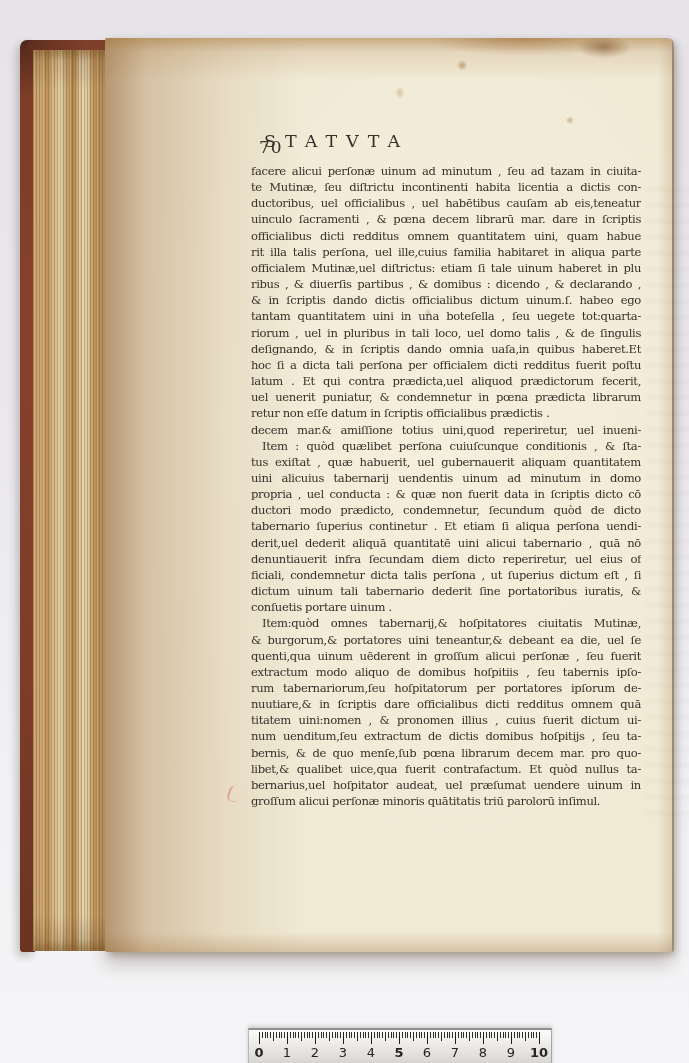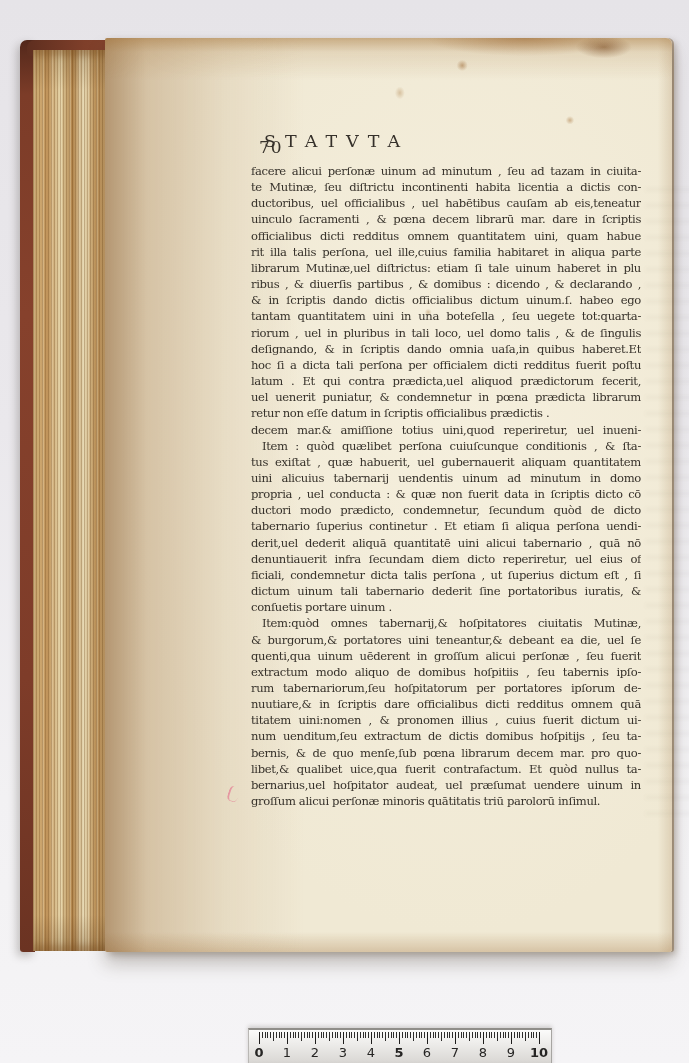--- a/index.html
+++ b/index.html
@@ -113,21 +113,21 @@
       <span class="running-title">STATVTA</span>
     </div>
 
     <div class="body-text" id="body-text">
         <div class="line">facere alicui perſonæ uinum ad minutum , ſeu ad tazam in ciuita-</div>
         <div class="line">te Mutinæ, ſeu diſtrictu incontinenti habita licentia a dictis con-</div>
         <div class="line">ductoribus, uel officialibus , uel habētibus cauſam ab eis,teneatur</div>
         <div class="line">uinculo ſacramenti , &amp; pœna decem librarū mar. dare in ſcriptis</div>
         <div class="line">officialibus dicti redditus omnem quantitatem uini, quam habue</div>
         <div class="line">rit illa talis perſona, uel ille,cuius familia habitaret in aliqua parte</div>
-        <div class="line">librarum Mutinæ,uel diſtrictus: etiam ſi tale uinum haberet in plu</div>
+        <div class="line">officialem Mutinæ,uel diſtrictus: etiam ſi tale uinum haberet in plu</div>
         <div class="line">ribus , &amp; diuerſis partibus , &amp; domibus : dicendo , &amp; declarando ,</div>
         <div class="line">&amp; in ſcriptis dando dictis officialibus dictum uinum.ſ. habeo ego</div>
         <div class="line">tantam quantitatem uini in una boteſella , ſeu uegete tot:quarta-</div>
         <div class="line">riorum , uel in pluribus in tali loco, uel domo talis , &amp; de ſingulis</div>
         <div class="line">deſignando, &amp; in ſcriptis dando omnia uaſa,in quibus haberet.Et</div>
         <div class="line">hoc ſi a dicta tali perſona per officialem dicti redditus fuerit poſtu</div>
         <div class="line">latum . Et qui contra prædicta,uel aliquod prædictorum fecerit,</div>
         <div class="line">uel uenerit puniatur, &amp; condemnetur in pœna prædicta librarum</div>
         <div class="line last">retur non eſſe datum in ſcriptis officialibus prædictis .</div>
         <div class="line">decem mar.&amp; amiſſione totius uini,quod reperiretur, uel inueni-</div>

